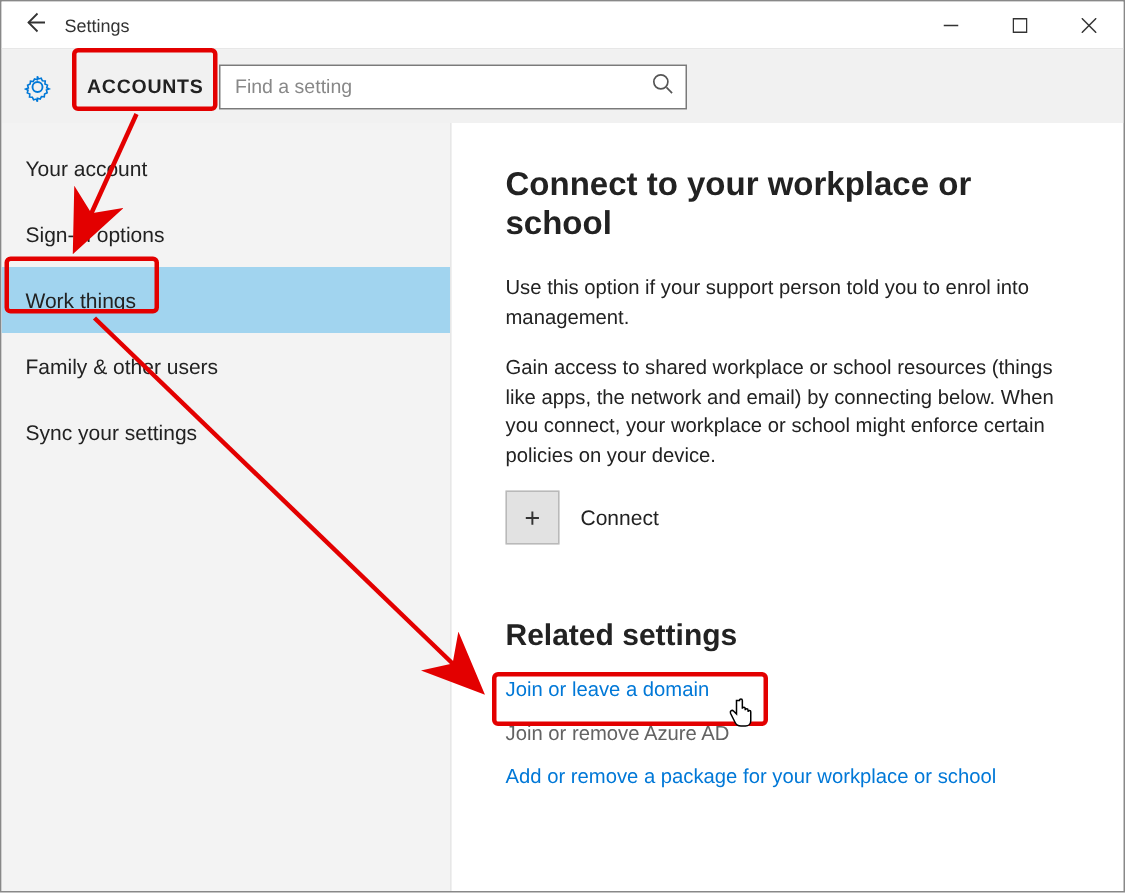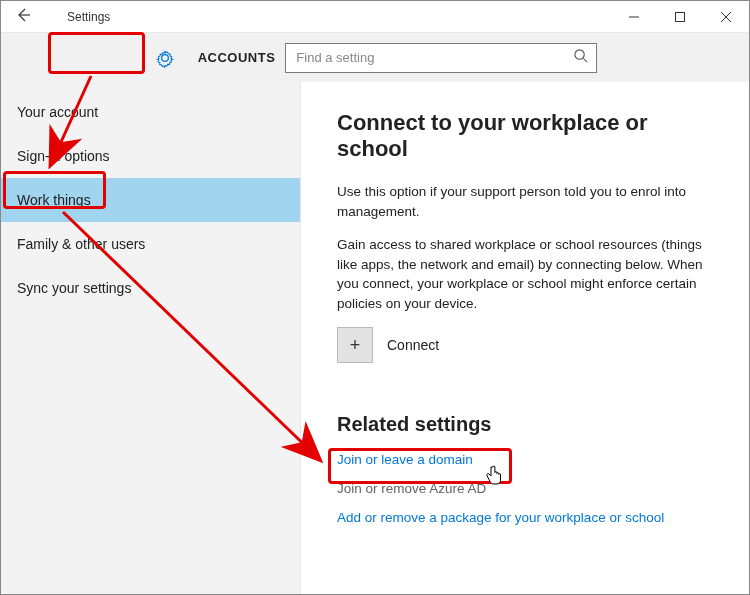--- a/index.html
+++ b/index.html
@@ -1,27 +1,27 @@
 <!DOCTYPE html>
 <html><head>
 <meta charset="utf-8">
 <style>
   * { box-sizing: border-box; margin: 0; padding: 0; font-family: "Segoe UI", Arial, sans-serif; }
   body { width: 750px; height: 595px; border: 1px solid #888; background: #fff; position: relative; overflow: hidden; }
 
   
   .titlebar { height: 32px; display: flex; align-items: center; justify-content: space-between; padding: 0 0 0 14px; background: #fff; border-bottom: 1px solid #e7e7e7;}
-  .titlebar-left { display: flex; align-items: center; gap: 36px; font-size: 12px; color: #333; }
+  .titlebar-left { display: flex; align-items: center; gap: 12px; font-size: 12px; color: #333; }
   .back-arrow { font-size: 16px; color: #333; line-height: 1; }
   .win-btns { display: flex; }
   .win-btn { width: 46px; height: 32px; display: flex; align-items: center; justify-content: center; font-size: 14px; color: #333; }
   .win-btn svg { display:block;}
 
   
-  .header { height: 49px; background: #f1f1f1; display: flex; align-items: center; padding: 0 12px 0 14px; justify-content: center; }
+  .header { height: 49px; background: #f1f1f1; display: flex; align-items: center; padding: 0 12px 0 14px; justify-content: flex-start; }
   .header-left { display:flex; align-items:center; gap:13px; }
   .gear { color:#0178d7; display:flex;}
   .breadcrumb { font-size: 13px; font-weight: 600; letter-spacing: 0.5px; color: #222; text-transform: uppercase; padding: 6px 10px; }
   .searchbox { width: 312px; height: 30px; border: 1px solid #7a7a7a; background: #fff; display:flex; align-items:center; justify-content:space-between; padding:0 8px 0 10px;}
   .search-placeholder { color:#888; font-size:13px;}
   .search-icon { color:#666; }
 
   
   .body { display:flex; height: calc(100% - 81px); }
   .sidebar { width: 300px; background:#f3f3f3; padding-top: 8px; border-right: 1px solid #e7e7e7;}

